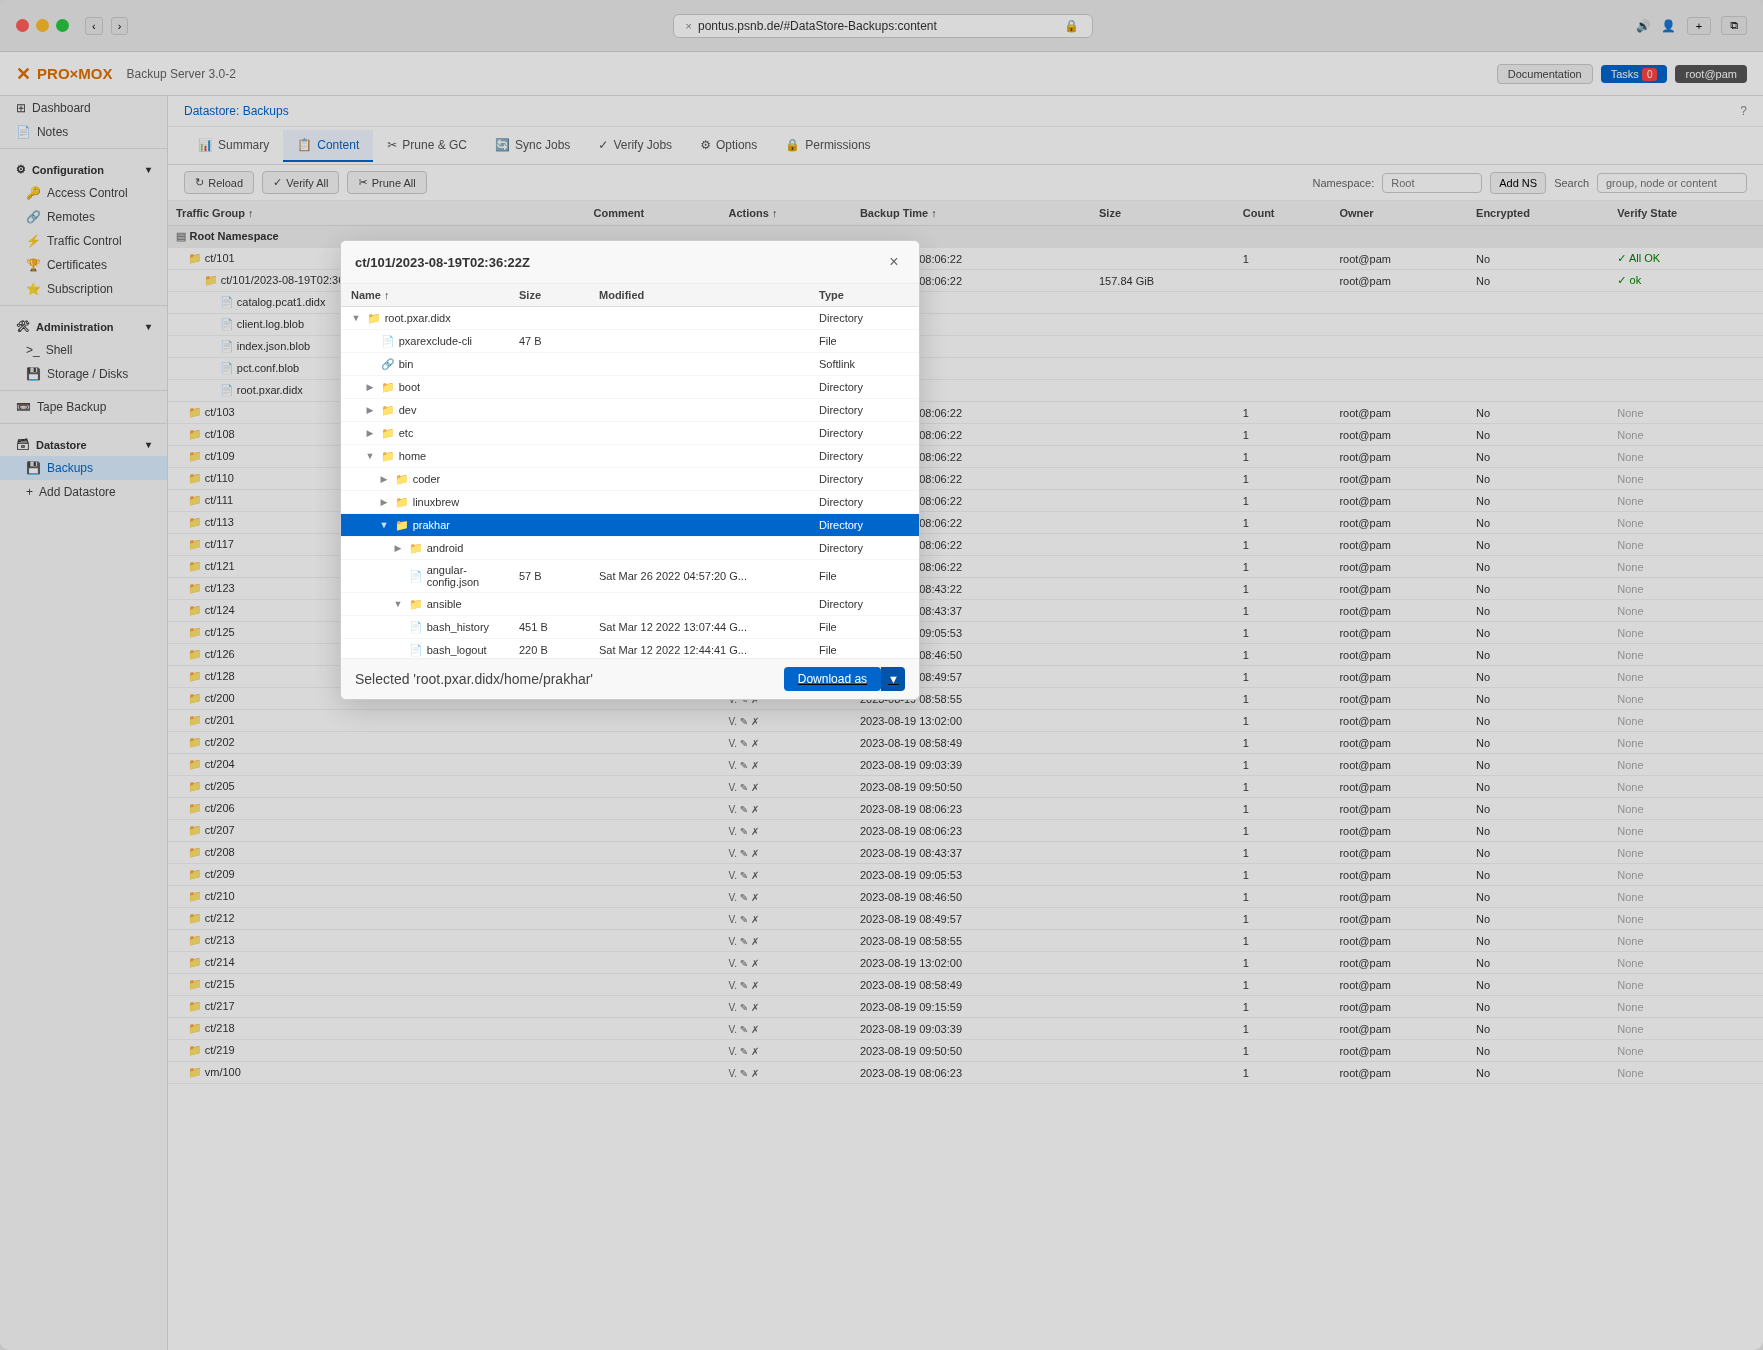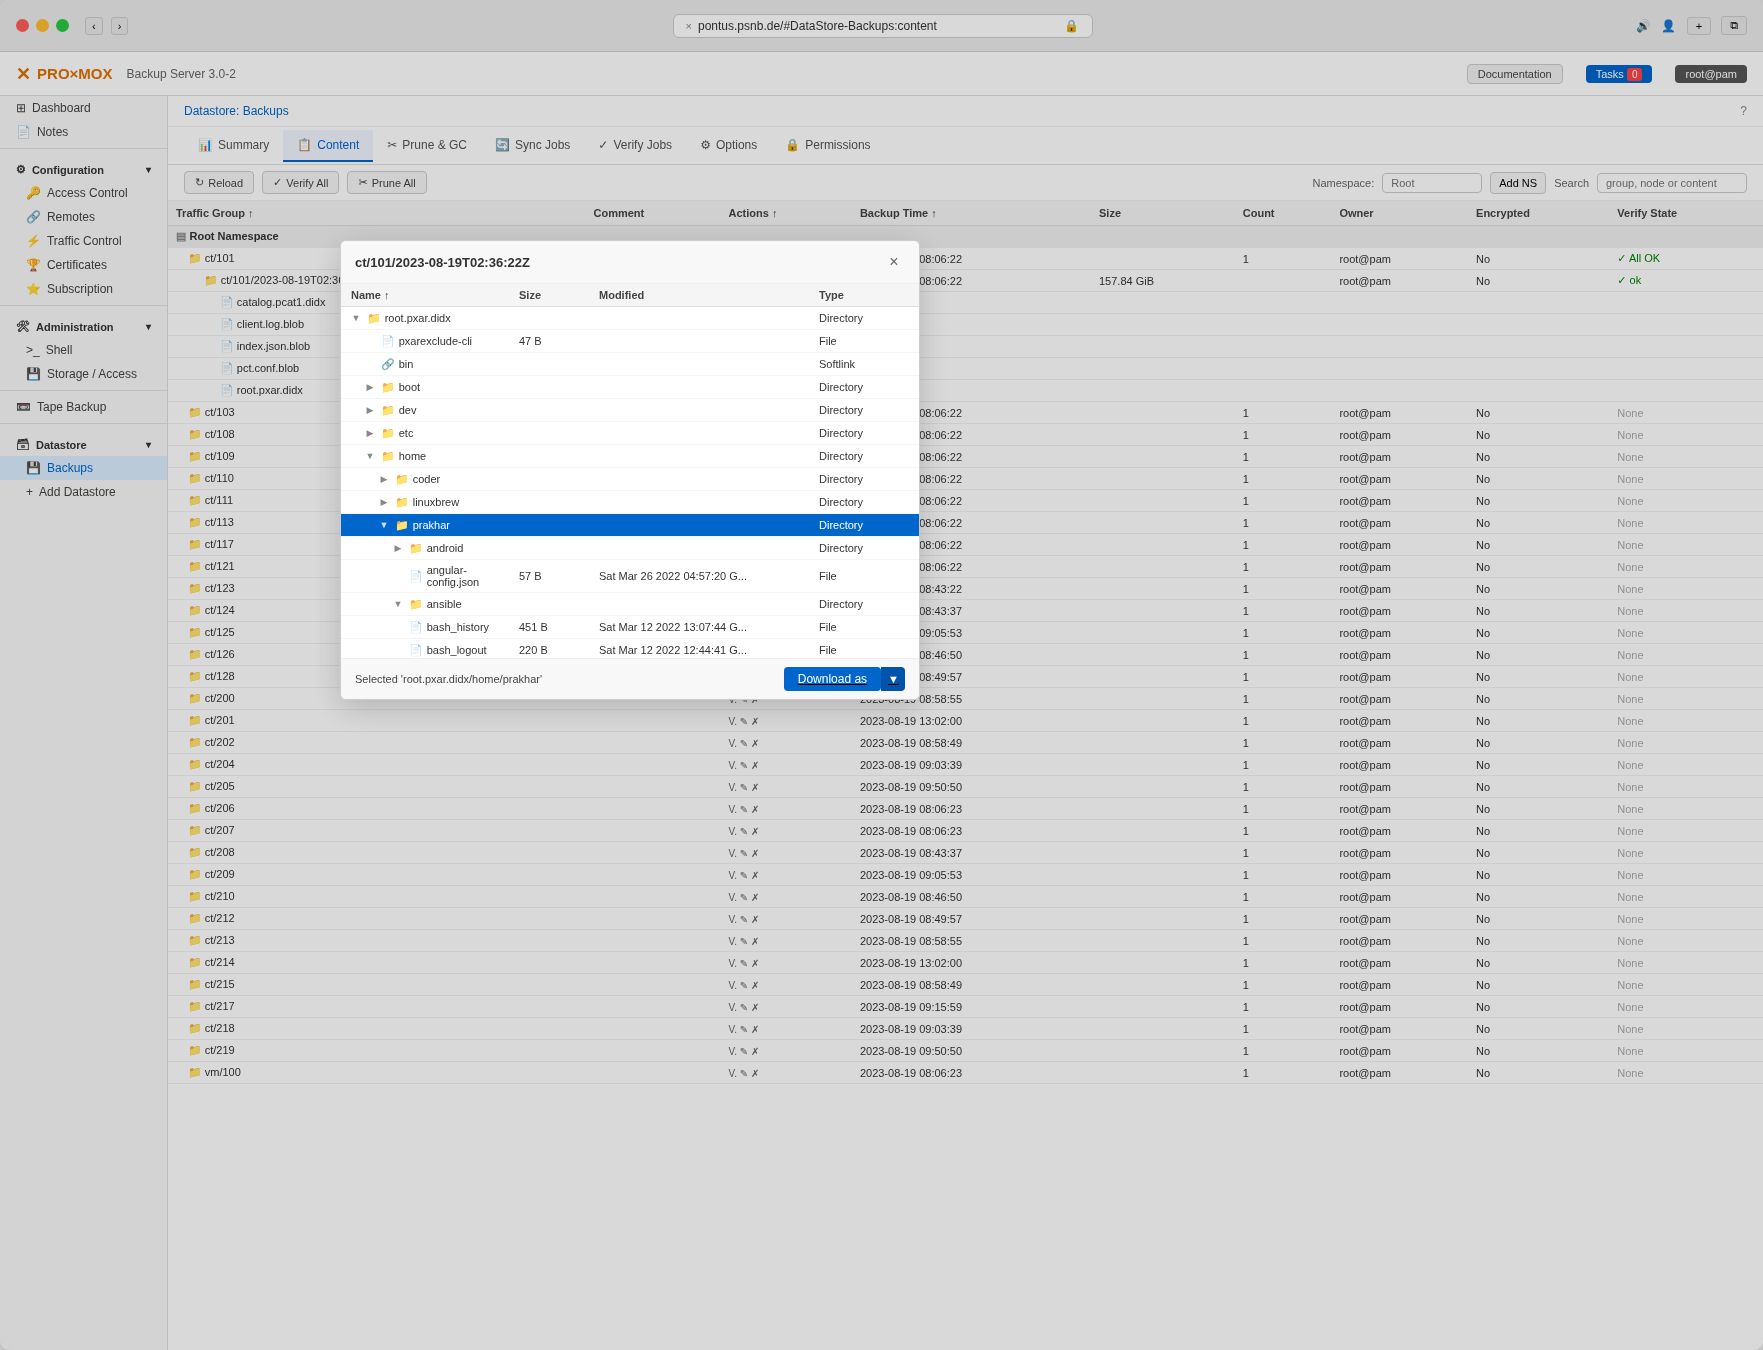--- a/index.html
+++ b/index.html
@@ -75,21 +75,21 @@
       align-items: center;
       gap: 6px;
       font-weight: bold;
       font-size: 15px;
       color: #e07000;
     }
     .header-right {
       margin-left: auto;
       display: flex;
       align-items: center;
-      gap: 23px;
+      gap: 8px;
     }
     .btn-doc {
       background: #f0f0f0;
       border: 1px solid #ccc;
       border-radius: 4px;
       padding: 3px 10px;
       font-size: 11px;
       cursor: pointer;
       color: #444;
     }
@@ -342,21 +342,21 @@
     .expand-btn { width: 14px; height: 14px; display: inline-flex; align-items: center; justify-content: center; cursor: pointer; color: #888; font-size: 9px; }
     .modal-footer {
       display: flex;
       align-items: center;
       justify-content: space-between;
       padding: 8px 14px;
       border-top: 1px solid #eee;
       background: #f8f8f8;
       border-radius: 0 0 6px 6px;
     }
-    .modal-footer-text { font-size: 11px; color: #444; }
+    .modal-footer-text { font-size: 14px; color: #444; }
     .btn-download {
       background: #0066cc;
       color: #fff;
       border: none;
       border-radius: 4px;
       padding: 5px 14px;
       font-size: 12px;
       cursor: pointer;
       display: flex;
       align-items: center;
@@ -465,21 +465,21 @@
         <span>🛠</span>
         <span>Administration</span>
         <span style="margin-left:auto;font-size:10px;">▾</span>
       </div>
       <div class="sidebar-item sub">
         <span>&gt;_</span>
         <span>Shell</span>
       </div>
       <div class="sidebar-item sub">
         <span>💾</span>
-        <span>Storage / Access</span>
+        <span>Storage / Disks</span>
       </div>
       <div class="sidebar-divider"></div>
       <div class="sidebar-item">
         <span>📼</span>
         <span>Tape Backup</span>
       </div>
       <div class="sidebar-divider"></div>
       <div class="sidebar-item section-header">
         <span>🗃</span>
         <span>Datastore</span>

